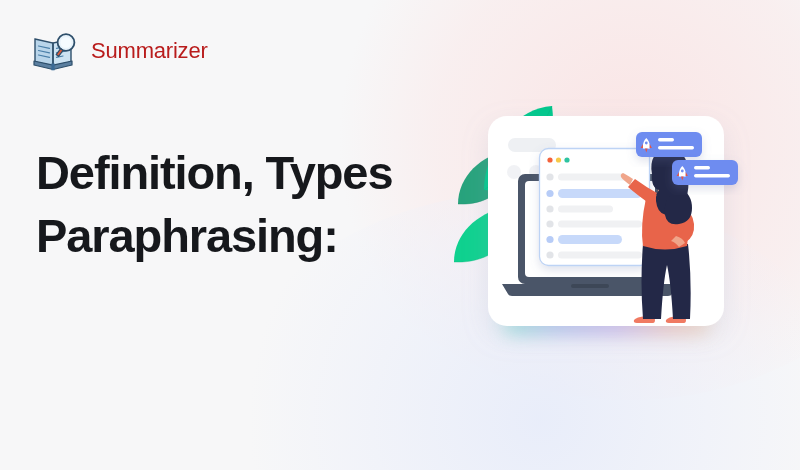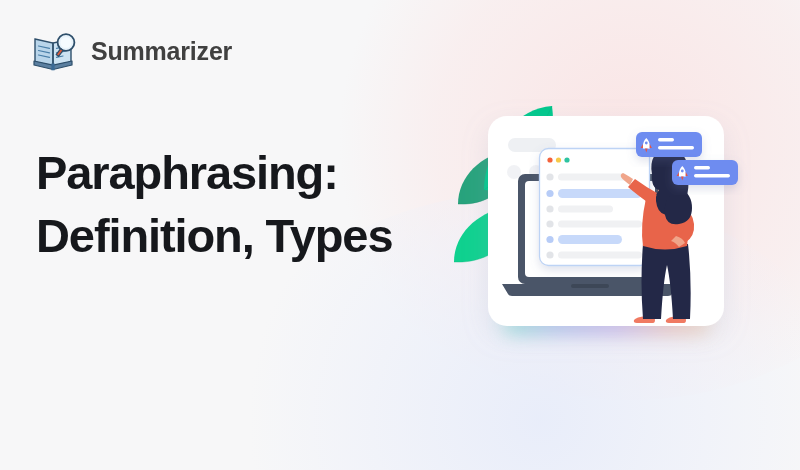--- a/index.html
+++ b/index.html
@@ -25,21 +25,21 @@
     pointer-events:none;
   }
 
   
   .brand {
     position:absolute; left:32px; top:30px;
     display:flex; align-items:center; gap:13px;
   }
   .brand-mark { width:46px; height:42px; display:block; }
   .brand-name {
-    font-size:25px; font-weight:bold; color:#404040;
+    font-size:22px; font-weight:normal; color:#b91c1c;
     letter-spacing:-.2px;
   }
 
   
   .headline {
     position:absolute; left:36px; top:142px;
     width:420px;
     font-size:47px; font-weight:bold; line-height:1.34;
     color:#16181c; letter-spacing:-1.1px;
   }
@@ -81,22 +81,22 @@
 
       <circle cx="34" cy="12.5" r="8.4" fill="#e8f3fb" stroke="#2e4f6b" stroke-width="1.8"></circle>
       <circle cx="34" cy="12.5" r="5.6" fill="#f7fbff" opacity=".85"></circle>
       <path d="M28.6 18.6 L24.2 24.6 L26.6 26.4 L31 20.4 Z" fill="#e05a3a" stroke="#2e4f6b" stroke-width="1.2" stroke-linejoin="round"></path>
     </svg>
   </span>
   <span class="brand-name">Summarizer</span>
 </div>
 
 <h1 class="headline">
+  <span class="ln">Definition, Types</span>
   <span class="ln">Paraphrasing:</span>
-  <span class="ln">Definition, Types</span>
 </h1>
 
 <div class="illus">
   <svg viewBox="0 0 340 290" xmlns="http://www.w3.org/2000/svg">
     <defs>
       <linearGradient id="glow" x1="0" y1="0" x2="1" y2="0">
         <stop offset="0%" stop-color="#8ee8d8"></stop>
         <stop offset="28%" stop-color="#aebdf0"></stop>
         <stop offset="55%" stop-color="#c9b4ec"></stop>
         <stop offset="80%" stop-color="#f4c3ba"></stop>

